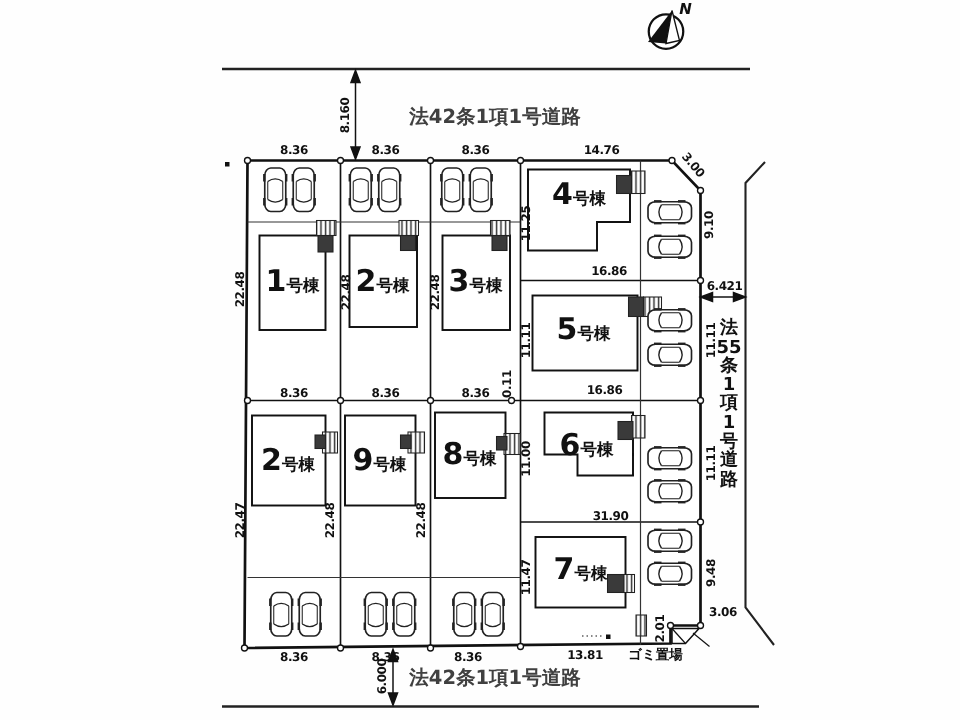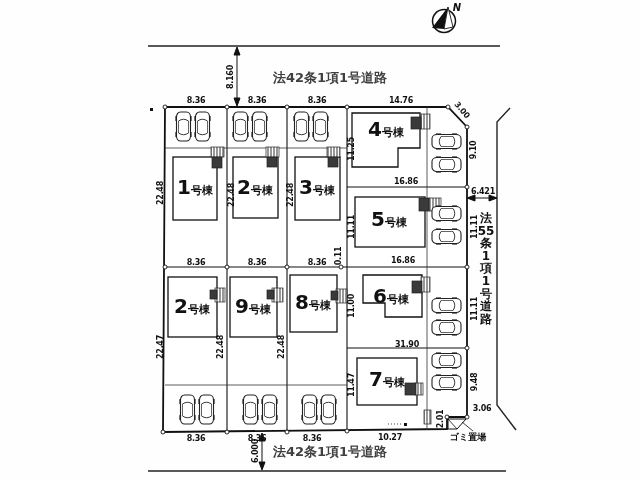--- a/index.html
+++ b/index.html
@@ -197,21 +197,21 @@
       <span>法</span>
       <span>55</span>
       <span>条</span>
       <span>1</span>
       <span>項</span>
       <span>1</span>
       <span>号</span>
       <span>道</span>
       <span>路</span>
     </div>
-  <div class="lbl gomi" style="left:468px;top:437px;">ゴミ置場</div>
+  <div class="lbl gomi" style="left:437px;top:437px;">ゴミ置場</div>
   <div class="lbl north-n" style="left:457px;top:7px;">N</div>
   <div id="dims-layer">
       <span class="lbl dim" style="left: 196px; top: 100px; transform: translate(-50%, -50%) rotate(0deg);">8.36</span>
       <span class="lbl dim" style="left: 257px; top: 100px; transform: translate(-50%, -50%) rotate(0deg);">8.36</span>
       <span class="lbl dim" style="left: 317px; top: 100px; transform: translate(-50%, -50%) rotate(0deg);">8.36</span>
       <span class="lbl dim" style="left: 401px; top: 100px; transform: translate(-50%, -50%) rotate(0deg);">14.76</span>
       <span class="lbl dim" style="left: 462px; top: 110px; transform: translate(-50%, -50%) rotate(50deg);">3.00</span>
       <span class="lbl dim" style="left: 230px; top: 77px; transform: translate(-50%, -50%) rotate(-90deg);">8.160</span>
       <span class="lbl dim" style="left: 473px; top: 150px; transform: translate(-50%, -50%) rotate(-90deg);">9.10</span>
       <span class="lbl dim" style="left: 351px; top: 149px; transform: translate(-50%, -50%) rotate(-90deg);">11.25</span>
@@ -233,21 +233,21 @@
       <span class="lbl dim" style="left: 220px; top: 347px; transform: translate(-50%, -50%) rotate(-90deg);">22.48</span>
       <span class="lbl dim" style="left: 281px; top: 347px; transform: translate(-50%, -50%) rotate(-90deg);">22.48</span>
       <span class="lbl dim" style="left: 407px; top: 344px; transform: translate(-50%, -50%) rotate(0deg);">31.90</span>
       <span class="lbl dim" style="left: 351px; top: 385px; transform: translate(-50%, -50%) rotate(-90deg);">11.47</span>
       <span class="lbl dim" style="left: 474px; top: 382px; transform: translate(-50%, -50%) rotate(-90deg);">9.48</span>
       <span class="lbl dim" style="left: 456px; top: 408px; transform: translate(-50%, -50%) rotate(0deg); margin-left: 26px;">3.06</span>
       <span class="lbl dim" style="left: 440px; top: 419px; transform: translate(-50%, -50%) rotate(-90deg);">2.01</span>
       <span class="lbl dim" style="left: 196px; top: 438px; transform: translate(-50%, -50%) rotate(0deg);">8.36</span>
       <span class="lbl dim" style="left: 257px; top: 438px; transform: translate(-50%, -50%) rotate(0deg);">8.36</span>
       <span class="lbl dim" style="left: 312px; top: 438px; transform: translate(-50%, -50%) rotate(0deg);">8.36</span>
-      <span class="lbl dim" style="left: 390px; top: 437px; transform: translate(-50%, -50%) rotate(0deg);">10.27</span>
+      <span class="lbl dim" style="left: 390px; top: 437px; transform: translate(-50%, -50%) rotate(0deg);">13.81</span>
       <span class="lbl dim" style="left: 255px; top: 451px; transform: translate(-50%, -50%) rotate(-90deg);">6.000</span>
     </div>
   <div id="lots-layer">
       <div class="lbl lot-label" style="left: 195px; top: 187px;">
         <span class="num">1</span>
         <span class="suf">号棟</span>
       </div>
       <div class="lbl lot-label" style="left: 255px; top: 187px;">
         <span class="num">2</span>
         <span class="suf">号棟</span>

